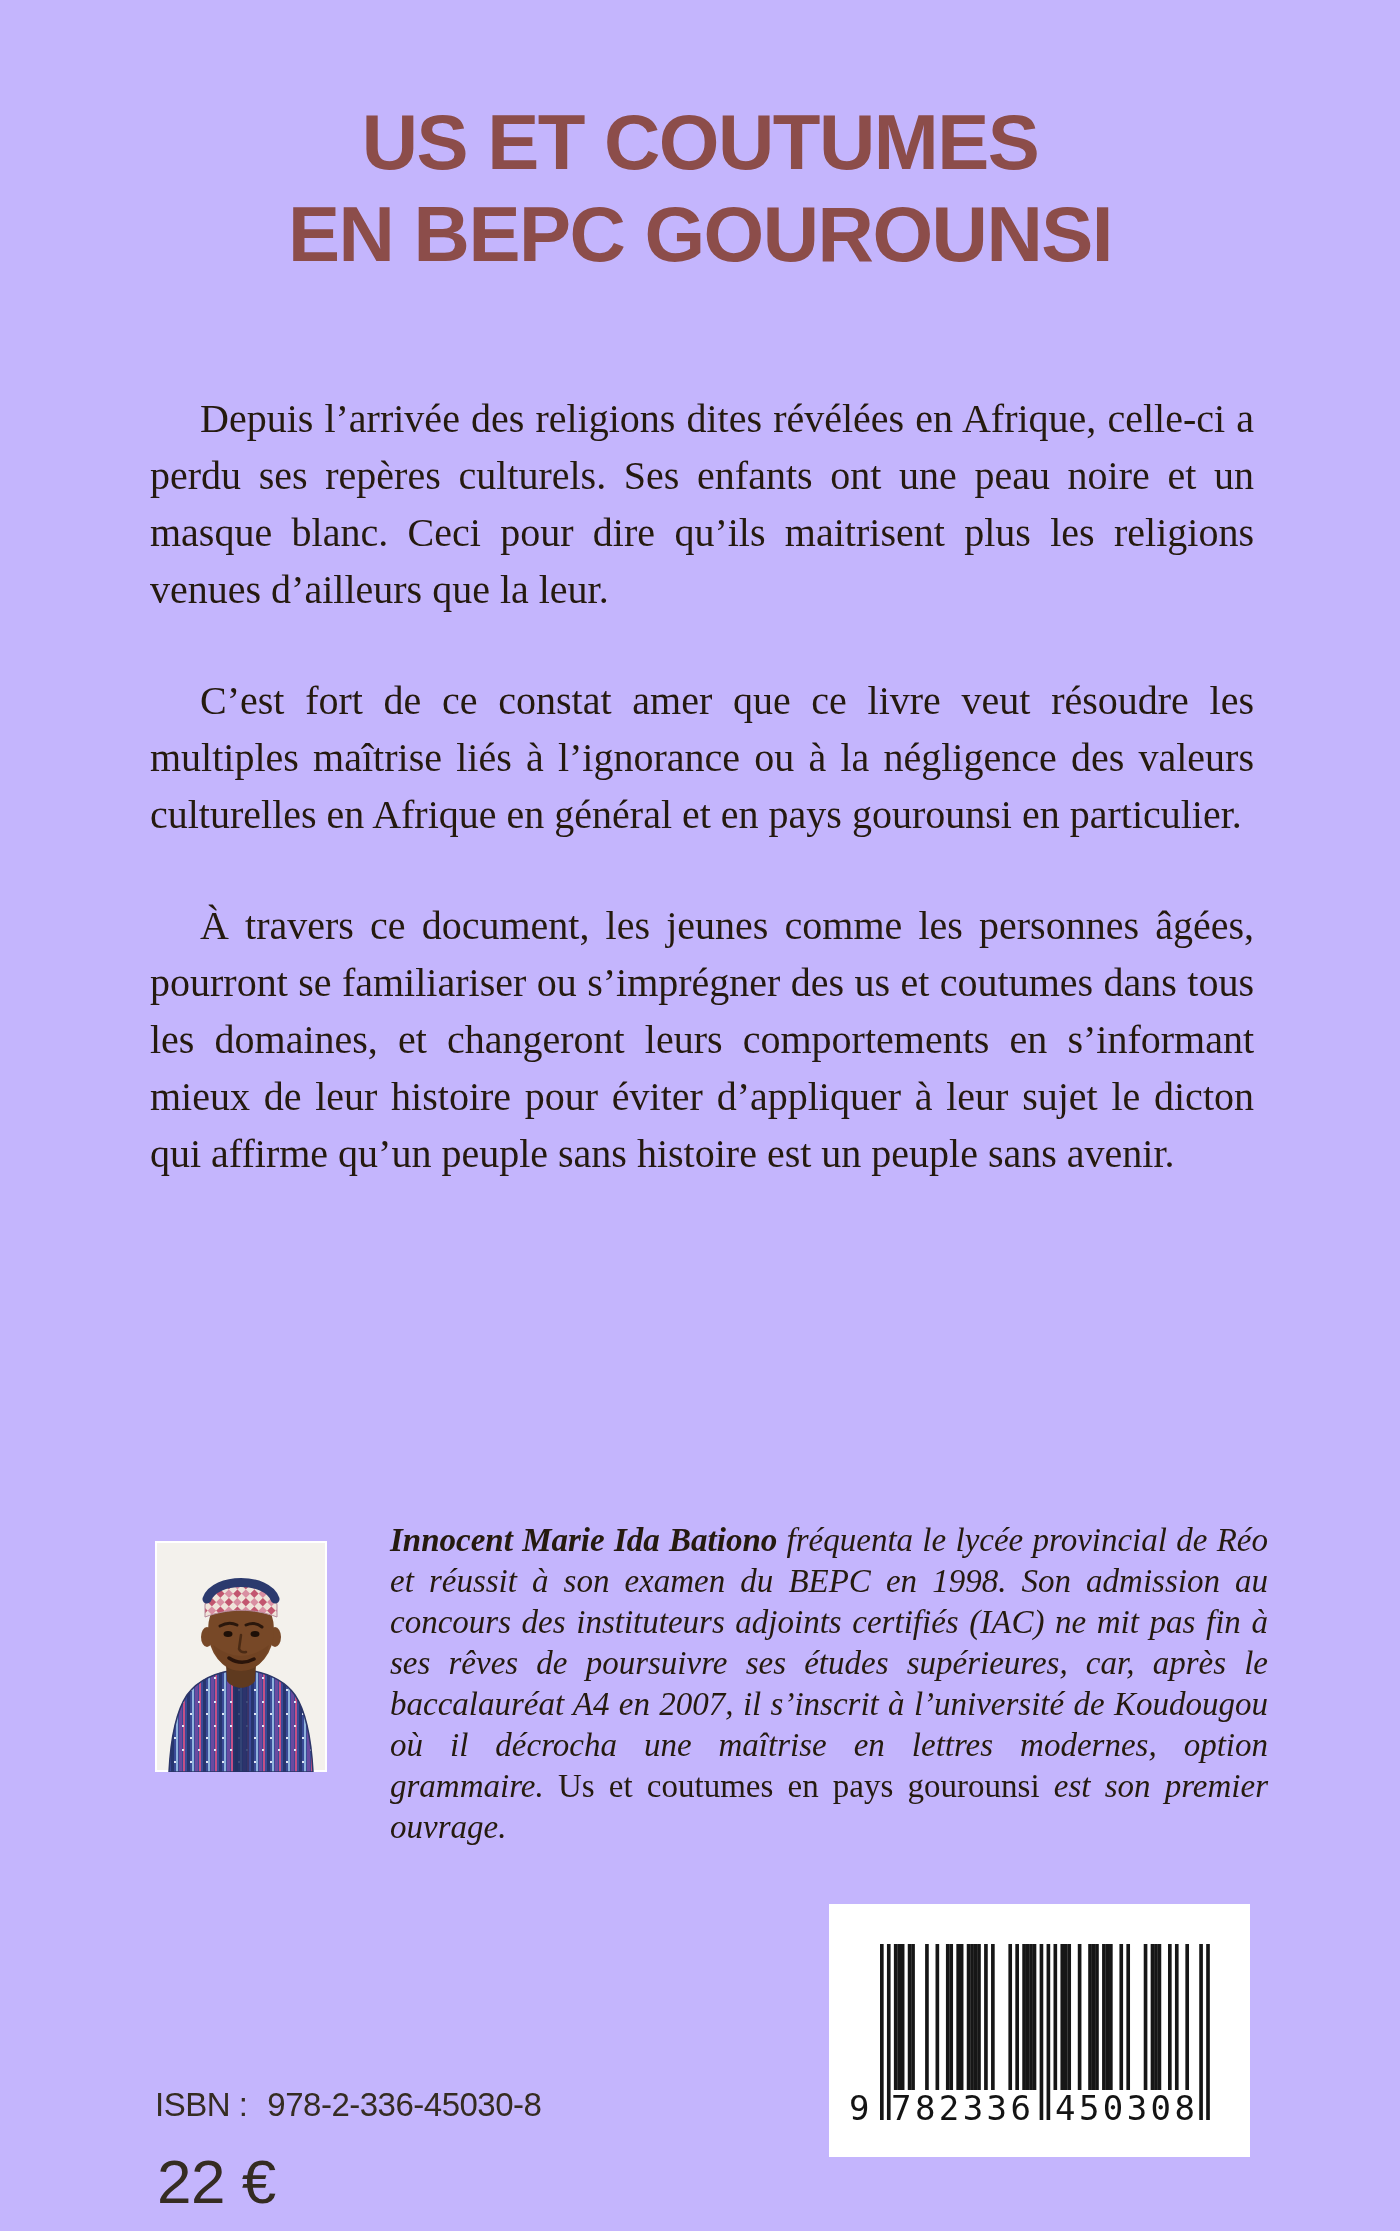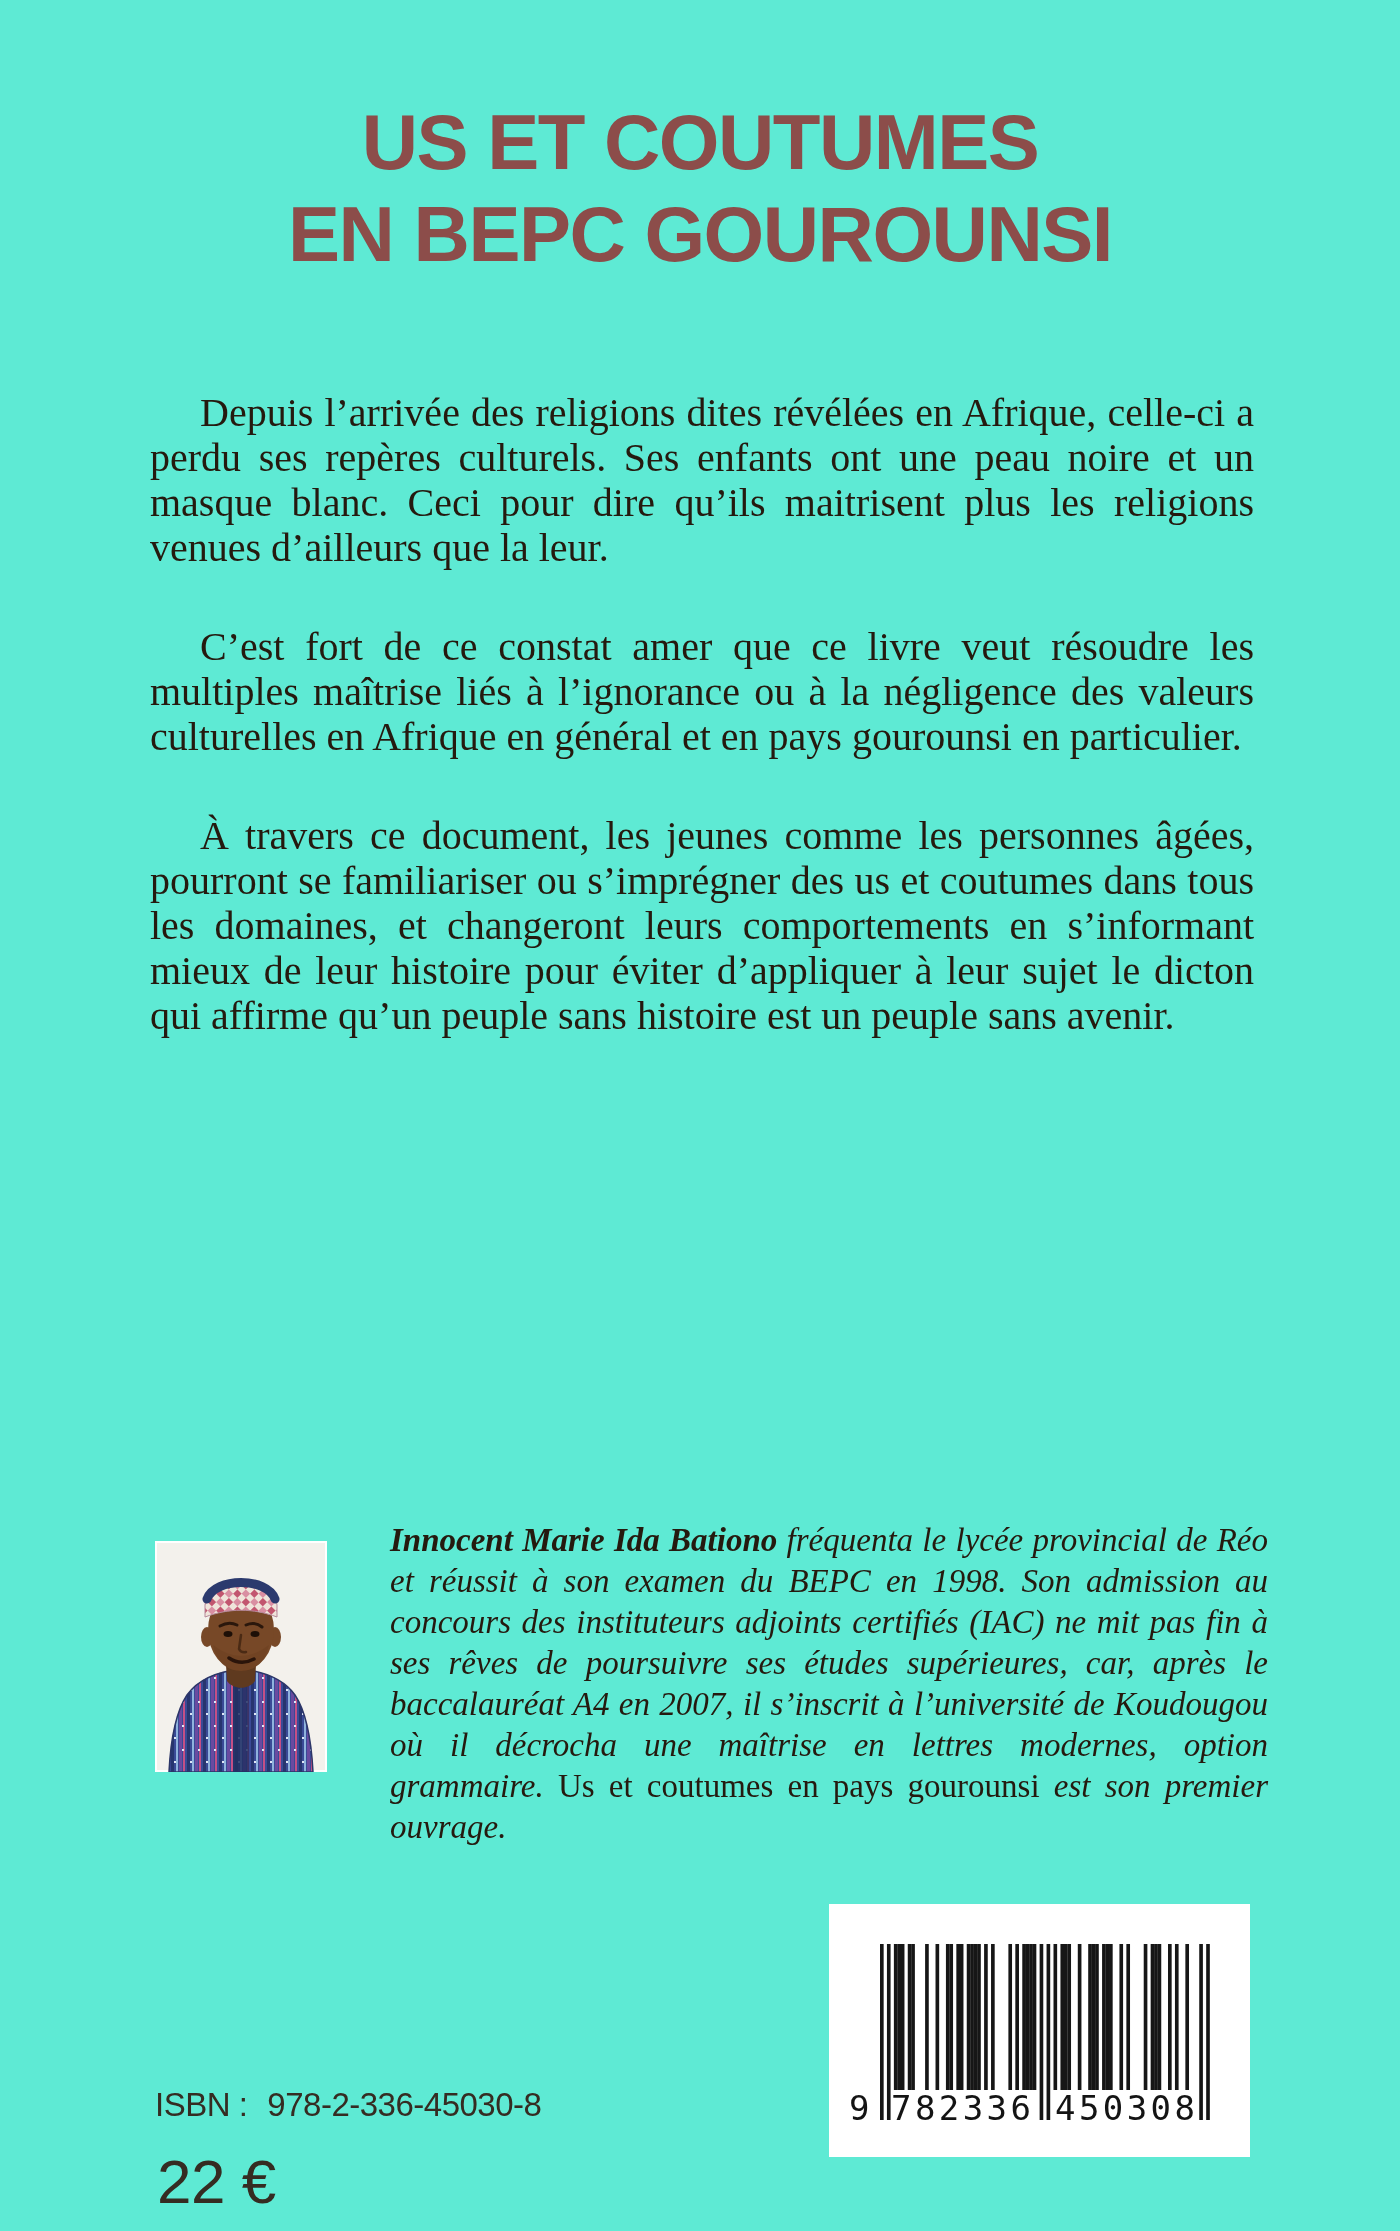--- a/index.html
+++ b/index.html
@@ -1,38 +1,38 @@
 <!DOCTYPE html>
 <html><head>
 <meta charset="utf-8">
 <style>
   html,body{margin:0;padding:0;background:#d8d2c4;}
   .page{
     position:relative;
     width:1400px;height:2231px;
     margin:0 auto;
-    background:#5eead4;
+    background:#c4b5fd;
     font-family:"Liberation Serif",serif;
     color:#251A0F;
     overflow:hidden;
   }
   
   .title{
     position:absolute;top:96px;left:0;right:0;
     margin:0;text-align:center;
     font-family:"Liberation Sans",sans-serif;
     font-weight:700;
     font-size:78px;line-height:92px;letter-spacing:-1.5px;
     color:#8C4D4A;
   }
   .title .tline{display:block;}
   
   .synopsis{
     position:absolute;left:150px;top:390px;width:1104px;
-    font-size:40px;line-height:45px;
+    font-size:40px;line-height:57px;
     text-align:justify;
   }
   .synopsis p{margin:0 0 54px 0;text-indent:50px;}
   
   .author-photo{
     position:absolute;left:155px;top:1541px;width:172px;height:231px;
     background:#ffffff;
   }
   .bio{
     position:absolute;left:390px;top:1520px;width:878px;margin:0;

